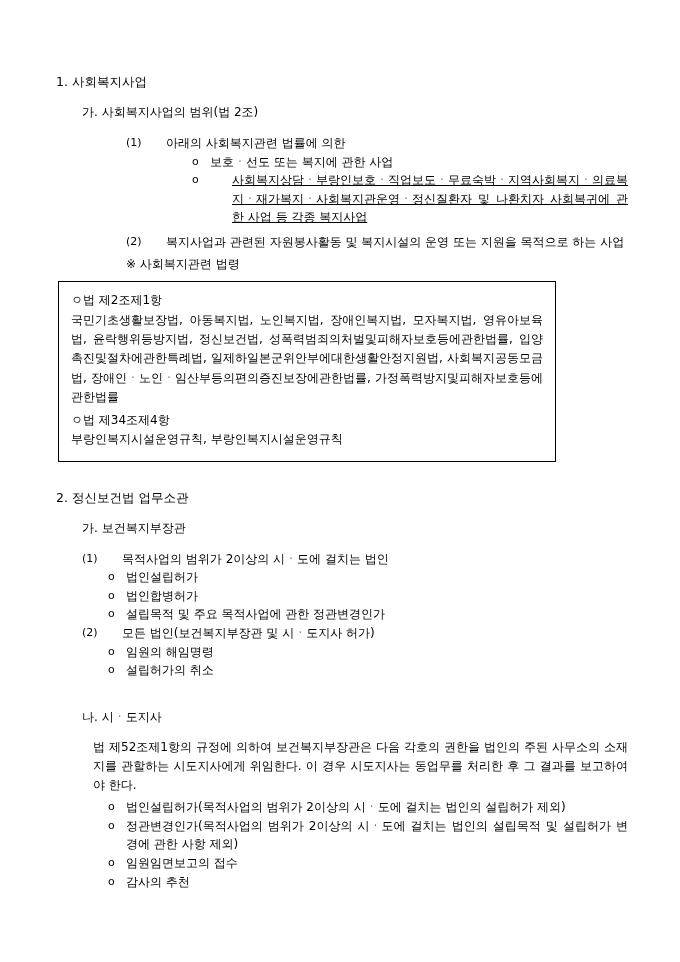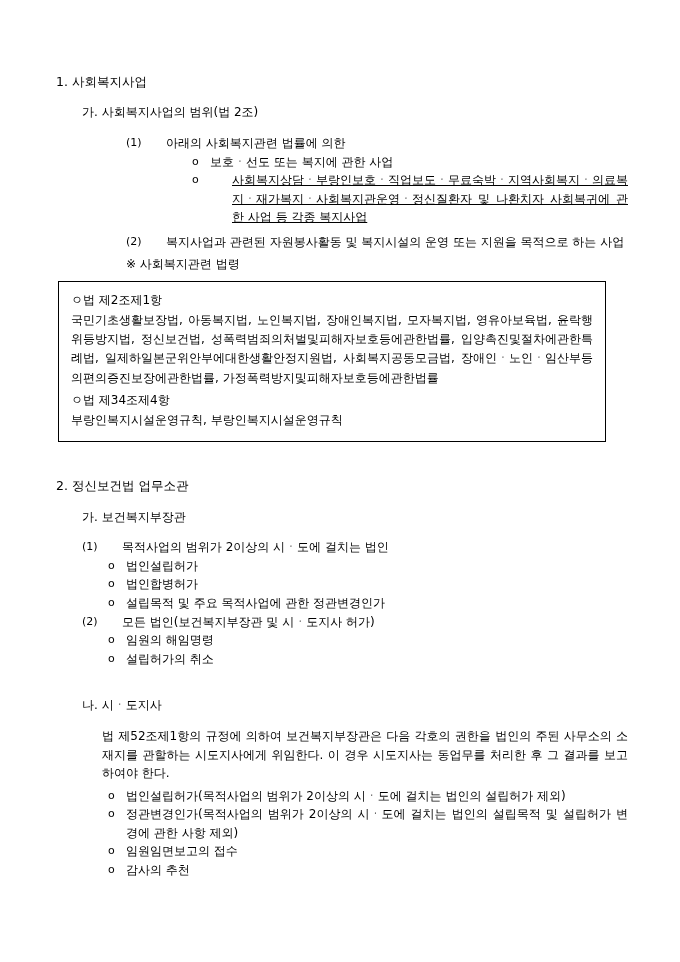--- a/index.html
+++ b/index.html
@@ -58,24 +58,24 @@
     font-size: 11px;
   }
   .btext {
     flex: 1 1 auto;
   }
   .note-mark {
     margin-left: 44px;
     margin-top: 3px;
   }
   .box {
-    margin: 8px 0 8px 2px;
+    margin: 8px 0 0 2px;
     border: 1px solid #000;
     padding: 9px 12px 11px 12px;
-    width: 548px;
+    width: 498px;
     box-sizing: border-box;
   }
   .box p {
     margin: 0;
     text-align: justify;
     line-height: 1.62;
   }
   .box .head {
     margin-top: 0;
   }
@@ -196,21 +196,21 @@
     </div>
 
     <div class="gap-md"></div>
 
     <div class="lvl1">
       <div class="row">
         <span>나.</span>
         <span>시ㆍ도지사</span>
       </div>
 
-      <div class="justify" style="margin-left:20px; margin-top:2px;">
+      <div class="justify" style="margin-left:11px; margin-top:2px;">
         <span class="indent-first"></span><span>법 제52조제1항의 규정에 의하여 보건복지부장관은 다음 각호의 권한을 법인의 주된 사무소의 소재지를 관할하는 시도지사에게 위임한다. 이 경우 시도지사는 동업무를 처리한 후 그 결과를 보고하여야 한다.</span>
       </div>
 
       <div style="margin-left:26px; margin-top:4px;">
         <div class="bullet-row">
           <span class="bullet">o</span>
           <span class="btext">법인설립허가(목적사업의 범위가 2이상의 시ㆍ도에 걸치는 법인의 설립허가 제외)</span>
         </div>
         <div class="bullet-row">
           <span class="bullet">o</span>

